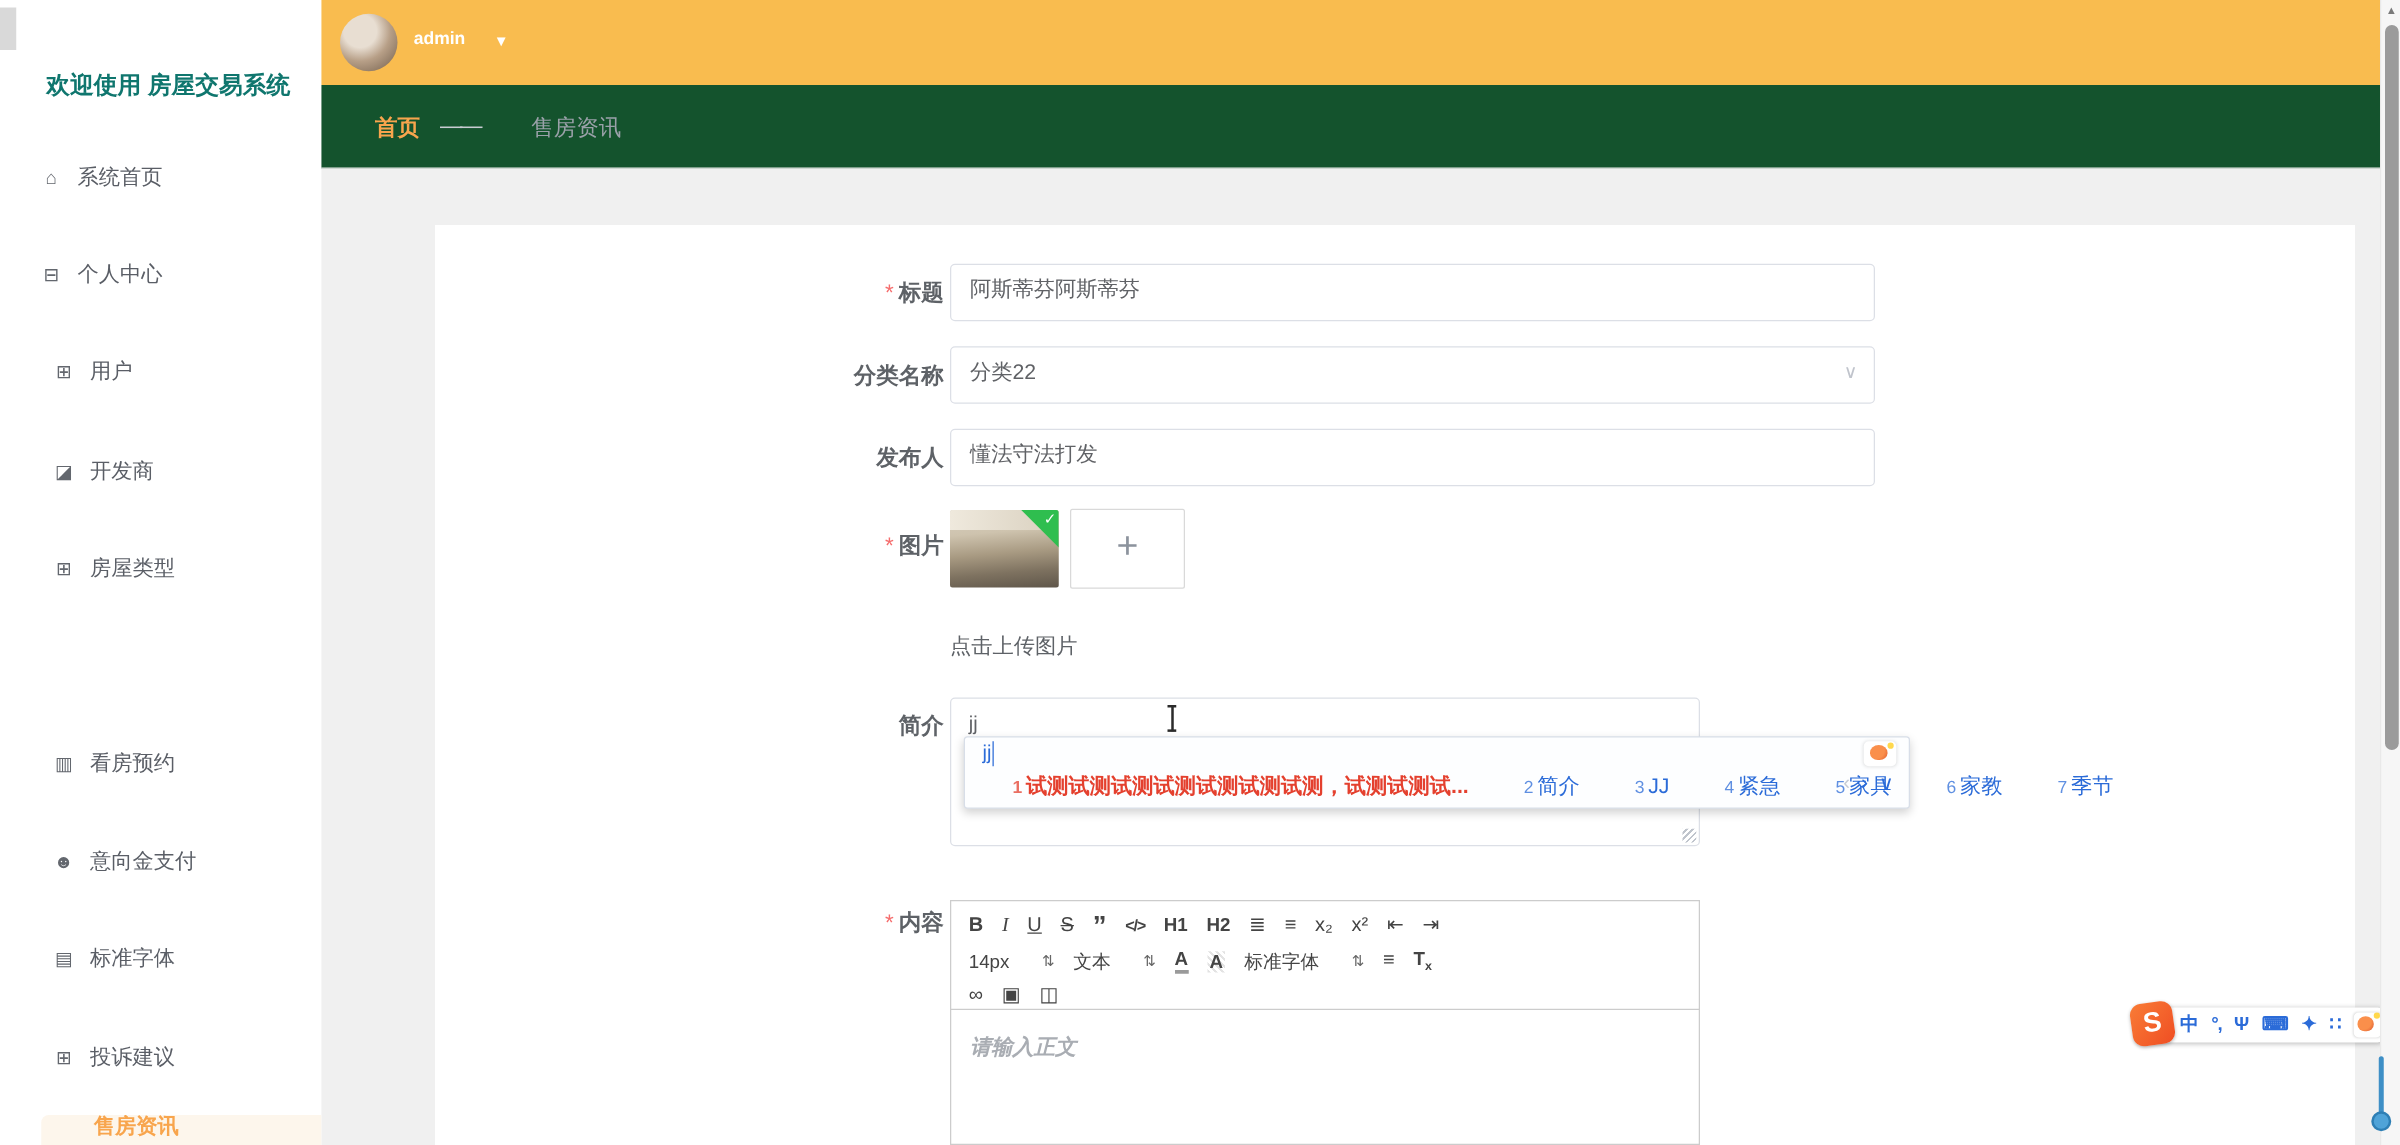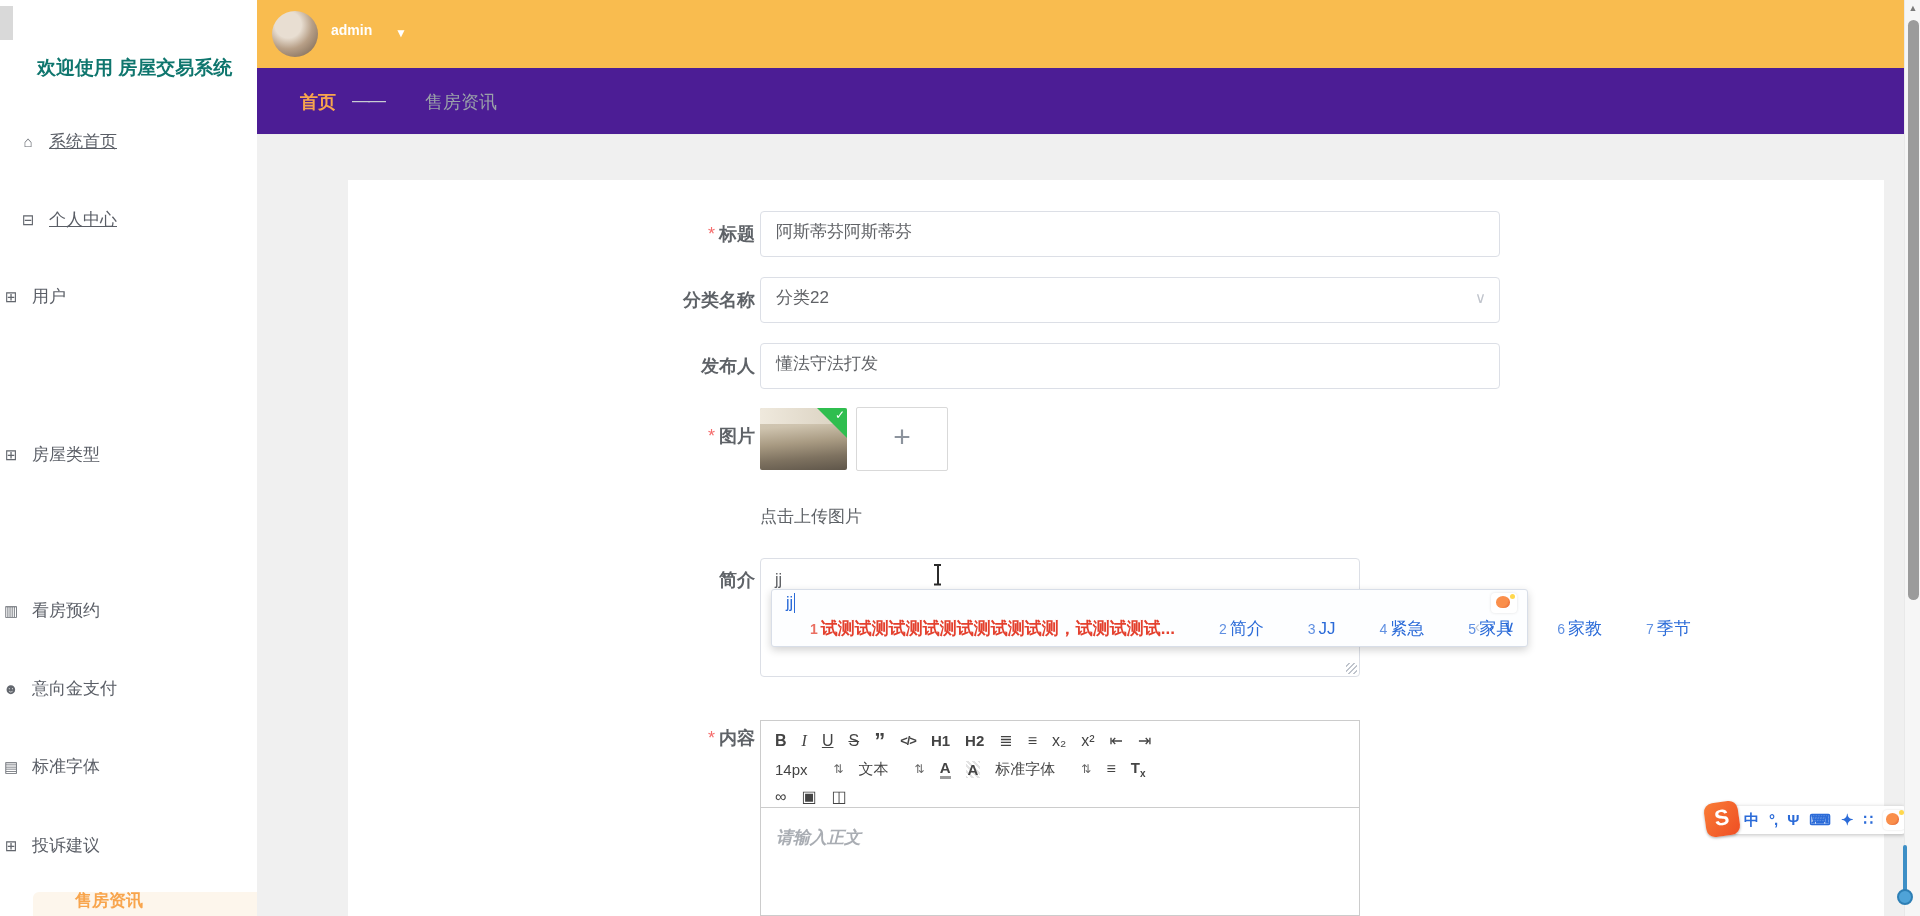--- a/index.html
+++ b/index.html
@@ -6,33 +6,33 @@
   html,body { width:1920px; height:916px; }
   body { font-family:"Liberation Sans", sans-serif; background:#fff; overflow:hidden; }
   .screen { position:relative; width:1920px; height:916px; background:#fff; overflow:hidden; }
 
   
   .sidebar { position:absolute; left:0; top:0; width:257px; height:916px; background:#fff; z-index:3; }
   .corner-artifact { position:absolute; left:0; top:6px; width:13px; height:34px; background:#d9d9d9; }
   .sidebar-title { position:absolute; left:37px; top:55px; font-size:19px; font-weight:bold; color:#0f766e; white-space:nowrap; }
   .side-item { position:absolute; left:0; width:257px; height:30px; line-height:30px; color:#5A5E66; font-size:17px; cursor:pointer; white-space:nowrap; }
   .side-item .mi { display:inline-block; width:22px; text-align:center; color:#63676E; font-size:15px; margin-right:10px; }
-  .side-item.lv1 { padding-left:17px;text-decoration:underline; }
-  .side-item.lv2 { }
+  .side-item.lv1 { padding-left:30px; }
+  .side-item.lv2 { padding-left:40px; }
   .side-item.active { left:33px; width:224px; height:24px; background:#FDF6EC; border-top-left-radius:6px; color:#F8A54D; padding-left:42px; line-height:18px; font-weight:bold; overflow:hidden; }
 
   
   .topbar { position:absolute; left:257px; top:0; width:1647px; height:68px; background:#F9BC4F; }
   .avatar { position:absolute; left:15px; top:11px; width:46px; height:46px; border-radius:50%;
             background:radial-gradient(circle at 35% 30%, #e8ded2 0 30%, #b79f87 55%, #6d5a48 100%); }
   .username { position:absolute; left:74px; top:22px; color:#fff; font-size:14px; font-weight:bold; }
   .user-caret { position:absolute; left:138px; top:26px; color:#fff; font-size:12px; }
 
   
-  .crumbbar { position:absolute; left:257px; top:68px; width:1647px; height:67px; background:#4c1d95; border-bottom:1px solid #ECECEC; }
+  .crumbbar { position:absolute; left:257px; top:68px; width:1647px; height:67px; background:#14532d; border-bottom:1px solid #ECECEC; }
   .crumb-home { position:absolute; left:43px; top:22px; color:#F8A54D; font-size:18px; font-weight:bold; }
   .crumb-sep  { position:absolute; left:95px; top:22px; color:#C8CCD2; font-size:18px; letter-spacing:-2px; }
   .crumb-cur  { position:absolute; left:168px; top:22px; color:#9AA1A9; font-size:18px; }
 
   
   .content { position:absolute; left:257px; top:135px; width:1647px; height:781px; background:#F0F0F0; }
   .card { position:absolute; left:348px; top:180px; width:1536px; height:736px; background:#fff; z-index:1; }
 
   .flabel { position:absolute; left:540px; width:215px; text-align:right; font-size:18px; font-weight:bold; color:#5E6267; z-index:2; white-space:nowrap; }
   .req { color:#F56C6C; margin-right:4px; font-weight:normal; }
@@ -131,20 +131,23 @@
 
     <div class="side-item lv1" style="top:127px">
       <span class="mi">⌂</span><span>系统首页</span>
     </div>
     <div class="side-item lv1" style="top:205px">
       <span class="mi">⊟</span><span>个人中心</span>
     </div>
     <div class="side-item lv2" style="top:282px">
       <span class="mi">⊞</span><span>用户</span>
     </div>
+    <div class="side-item lv2" style="top:362px">
+      <span class="mi">◪</span><span>开发商</span>
+    </div>
     <div class="side-item lv2" style="top:440px">
       <span class="mi">⊞</span><span>房屋类型</span>
     </div>
     <div class="side-item lv2" style="top:674px">
       <span class="mi">☻</span><span>意向金支付</span>
     </div>
     <div class="side-item lv2" style="top:596px">
       <span class="mi">▥</span><span>看房预约</span>
     </div>
     <div class="side-item lv2" style="top:752px">

